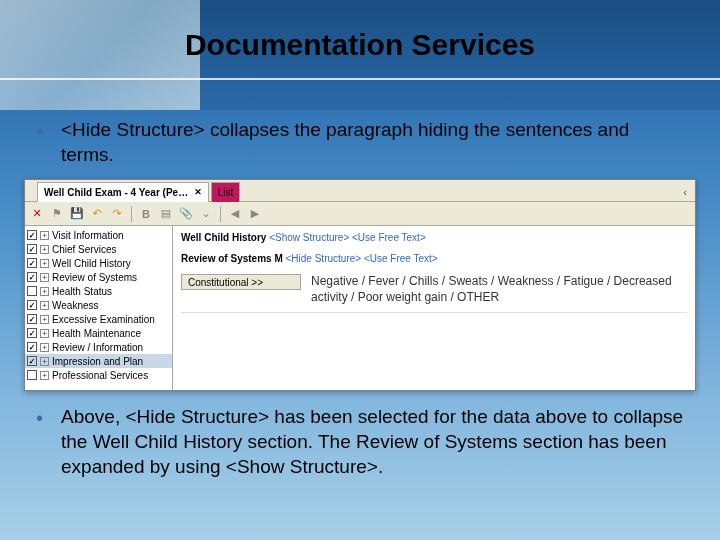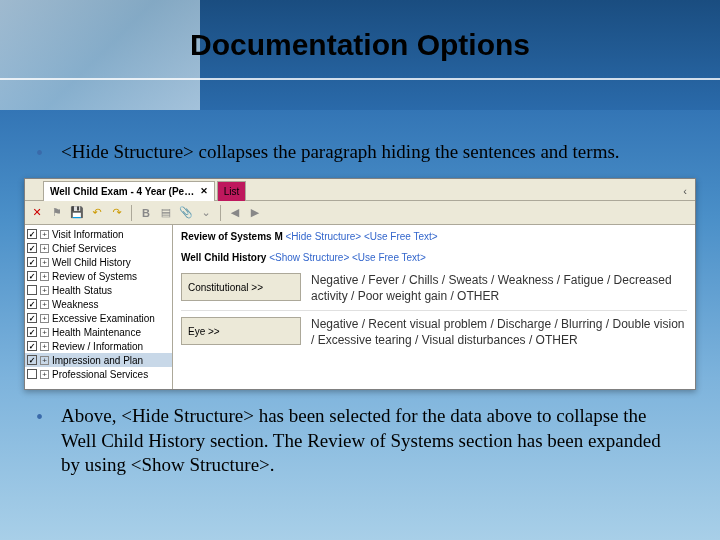--- a/index.html
+++ b/index.html
@@ -43,25 +43,24 @@
     z-index: 2;
   }
   .content {
     position: absolute;
     top: 112px;
     left: 0; right: 0; bottom: 0;
     padding: 0 18px;
   }
   .bullet {
     display: flex;
-    margin: 28px 18px 12px 18px;
+    margin: 6px 18px 12px 18px;
     color: #000;
     font-size: 19px;
     line-height: 1.3;
-    font-family: Liberation Serif, serif;
   }
   .bullet-dot {
     color: #3a6aaa;
     font-size: 20px;
     margin-right: 18px;
     flex-shrink: 0;
   }
   .bullet-text { flex: 1; }
 
   .app-window {
@@ -70,21 +69,21 @@
     background: #ece9d8;
     border: 1px solid #808080;
     box-shadow: 0 2px 6px rgba(0,0,0,0.3);
   }
   .tab-bar {
     display: flex;
     align-items: center;
     height: 22px;
     background: #ece9d8;
     border-bottom: 1px solid #aca899;
-    padding: 2px 2px 0 18px;
+    padding: 2px 2px 0 12px;
     gap: 2px;
   }
   .tab {
     display: flex;
     align-items: center;
     background: #fff;
     border: 1px solid #aca899;
     border-bottom: none;
     height: 20px;
     padding: 0 6px;
@@ -165,21 +164,21 @@
   .section-line { margin-bottom: 10px; }
   .section-title { font-weight: bold; display: inline; }
   .link-text { color: #3366cc; cursor: default; }
   .data-row {
     display: flex;
     margin: 4px 0;
     gap: 10px;
   }
   .data-btn {
     width: 120px;
-    height: 28px;
+    height: 16px;
     background: #ece9d8;
     border: 1px solid #aca899;
     font-size: 10px;
     padding: 0 6px;
     display: flex;
     align-items: center;
     flex-shrink: 0;
   }
   .data-values {
     flex: 1;
@@ -192,21 +191,21 @@
     border-top: 1px solid #e0e0e0;
     margin: 6px 0;
   }
 </style>
 </head>
 <body>
 
 <div class="header-bg">
   <div class="header-img"></div>
 </div>
-<div class="title">Documentation Options</div>
+<div class="title">Documentation Services</div>
 
 <div class="content">
 
   <div class="bullet">
     <span class="bullet-dot">•</span>
     <span class="bullet-text">&lt;Hide Structure&gt; collapses the paragraph hiding the sentences and terms.</span>
   </div>
 
   <div class="app-window">
     <div class="tab-bar">
@@ -291,40 +290,36 @@
         </div>
         <div class="tree-item">
           <span class="tree-check"></span>
           <span class="tree-plus">+</span>
           <span class="tree-label">Professional Services</span>
         </div>
       </div>
 
       <div class="detail-pane">
         <div class="section-line">
+          <span class="section-title">Well Child History</span>
+          <span class="link-text">&lt;Show Structure&gt;</span>
+          <span class="link-text">&lt;Use Free Text&gt;</span>
+        </div>
+        <div class="section-line">
           <span class="section-title">Review of Systems</span>
           <span style="font-weight:bold">M</span>
           <span class="link-text">&lt;Hide Structure&gt;</span>
           <span class="link-text">&lt;Use Free Text&gt;</span>
         </div>
-        <div class="section-line">
-          <span class="section-title">Well Child History</span>
-          <span class="link-text">&lt;Show Structure&gt;</span>
-          <span class="link-text">&lt;Use Free Text&gt;</span>
-        </div>
 
         <div class="data-row">
           <div class="data-btn">Constitutional &gt;&gt;</div>
           <div class="data-values">Negative / Fever / Chills / Sweats / Weakness / Fatigue / Decreased activity / Poor weight gain / OTHER</div>
         </div>
         <div class="detail-divider"></div>
-        <div class="data-row">
-          <div class="data-btn">Eye &gt;&gt;</div>
-          <div class="data-values">Negative / Recent visual problem / Discharge / Blurring / Double vision / Excessive tearing / Visual disturbances / OTHER</div>
-        </div>
       </div>
     </div>
   </div>
 
   <div class="bullet" style="margin-top:14px">
     <span class="bullet-dot">•</span>
     <span class="bullet-text">Above, &lt;Hide Structure&gt; has been selected for the data above to collapse the Well Child History section.  The Review of Systems section has been expanded by using &lt;Show Structure&gt;.</span>
   </div>
 
 </div>

